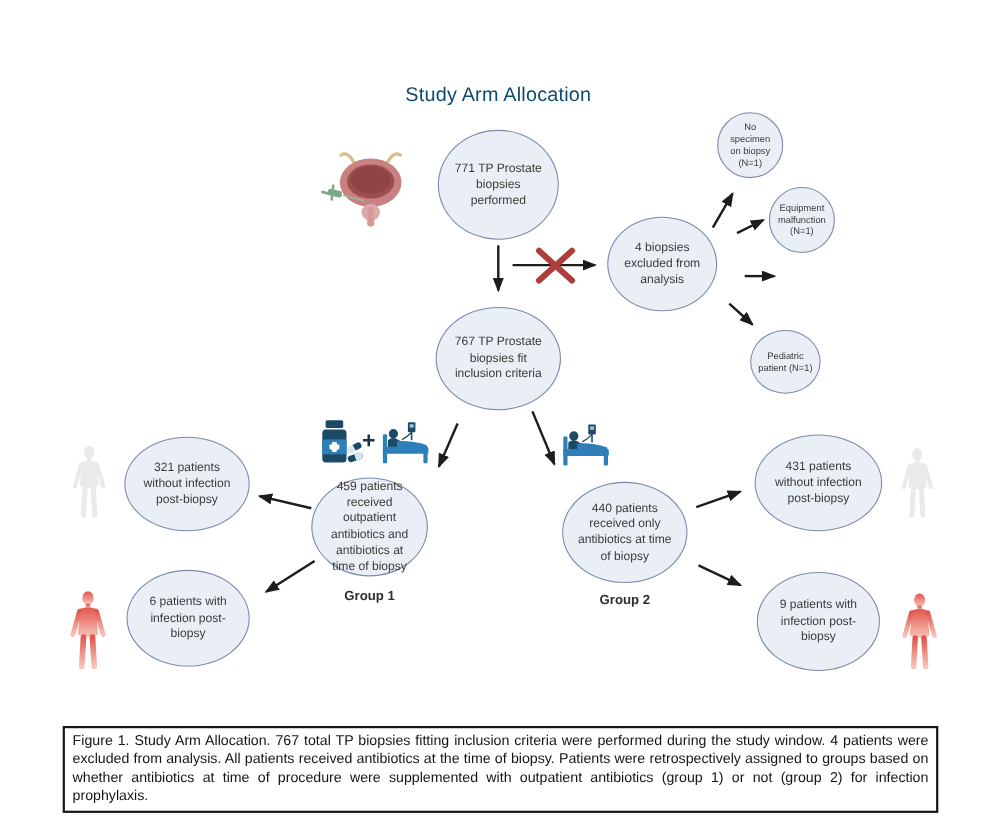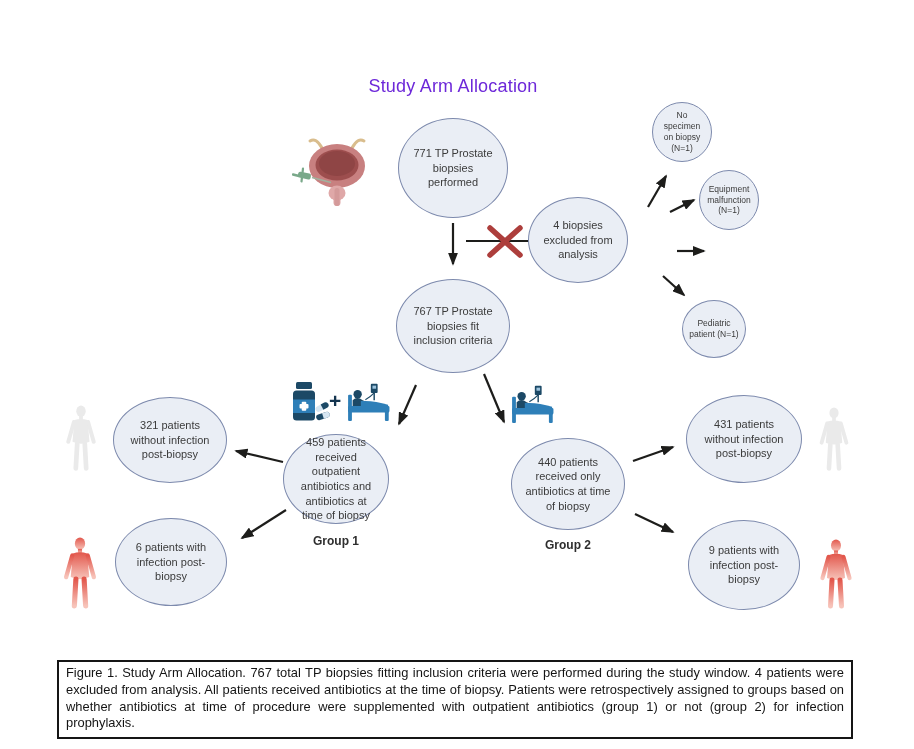--- a/index.html
+++ b/index.html
@@ -2,21 +2,21 @@
 <html><head>
 <meta charset="utf-8">
 <style>
   html,body{margin:0;padding:0;background:#fff;}
   .canvas{
     position:relative;width:914px;height:749px;background:#ffffff;
     font-family:"Liberation Sans", sans-serif;overflow:hidden;
   }
   .title{
     position:absolute;left:0;top:76px;width:906px;text-align:center;
-    font-size:18px;font-weight:500;letter-spacing:.2px;color:#6d28d9;
+    font-size:18px;font-weight:500;letter-spacing:.2px;color:#0c4a6e;
   }
   .node{
     position:absolute;border:1.5px solid #7d8aad;background:#eaeef5;
     border-radius:50%;display:flex;align-items:center;justify-content:center;
     text-align:center;color:#3b3b3b;box-sizing:border-box;
   }
   .node span{display:block;}
   .node.big{font-size:11px;line-height:1.32;padding:0 10px;}
   .node.small{font-size:8.5px;line-height:1.28;padding:0 5px;}
   .group-label{
@@ -179,21 +179,21 @@
       <line x1="10.5" y1="19" x2="4.5" y2="40" stroke-width="4.2" stroke-linecap="round"></line>
       <line x1="25.5" y1="19" x2="31.5" y2="40" stroke-width="4.2" stroke-linecap="round"></line>
       <line x1="14" y1="42" x2="12.5" y2="68" stroke-width="5" stroke-linecap="round"></line>
       <line x1="22" y1="42" x2="23.5" y2="68" stroke-width="5" stroke-linecap="round"></line>
     </g>
   </svg>
 
   <div class="node big" style="left:398px;top:118px;width:110px;height:100px">
     <span>771 TP Prostate biopsies performed</span>
   </div>
-  <div class="node big" style="left:528px;top:197px;width:100px;height:86px">
+  <div class="node big" style="left:552px;top:197px;width:100px;height:86px">
     <span>4 biopsies excluded from analysis</span>
   </div>
   <div class="node small" style="left:652px;top:102px;width:60px;height:60px">
     <span>No specimen on biopsy (N=1)</span>
   </div>
   <div class="node small" style="left:699px;top:170px;width:60px;height:60px">
     <span>Equipment malfunction (N=1)</span>
   </div>
   <div class="node small" style="left:682px;top:300px;width:64px;height:58px">
     <span>Pediatric patient (N=1)</span>

